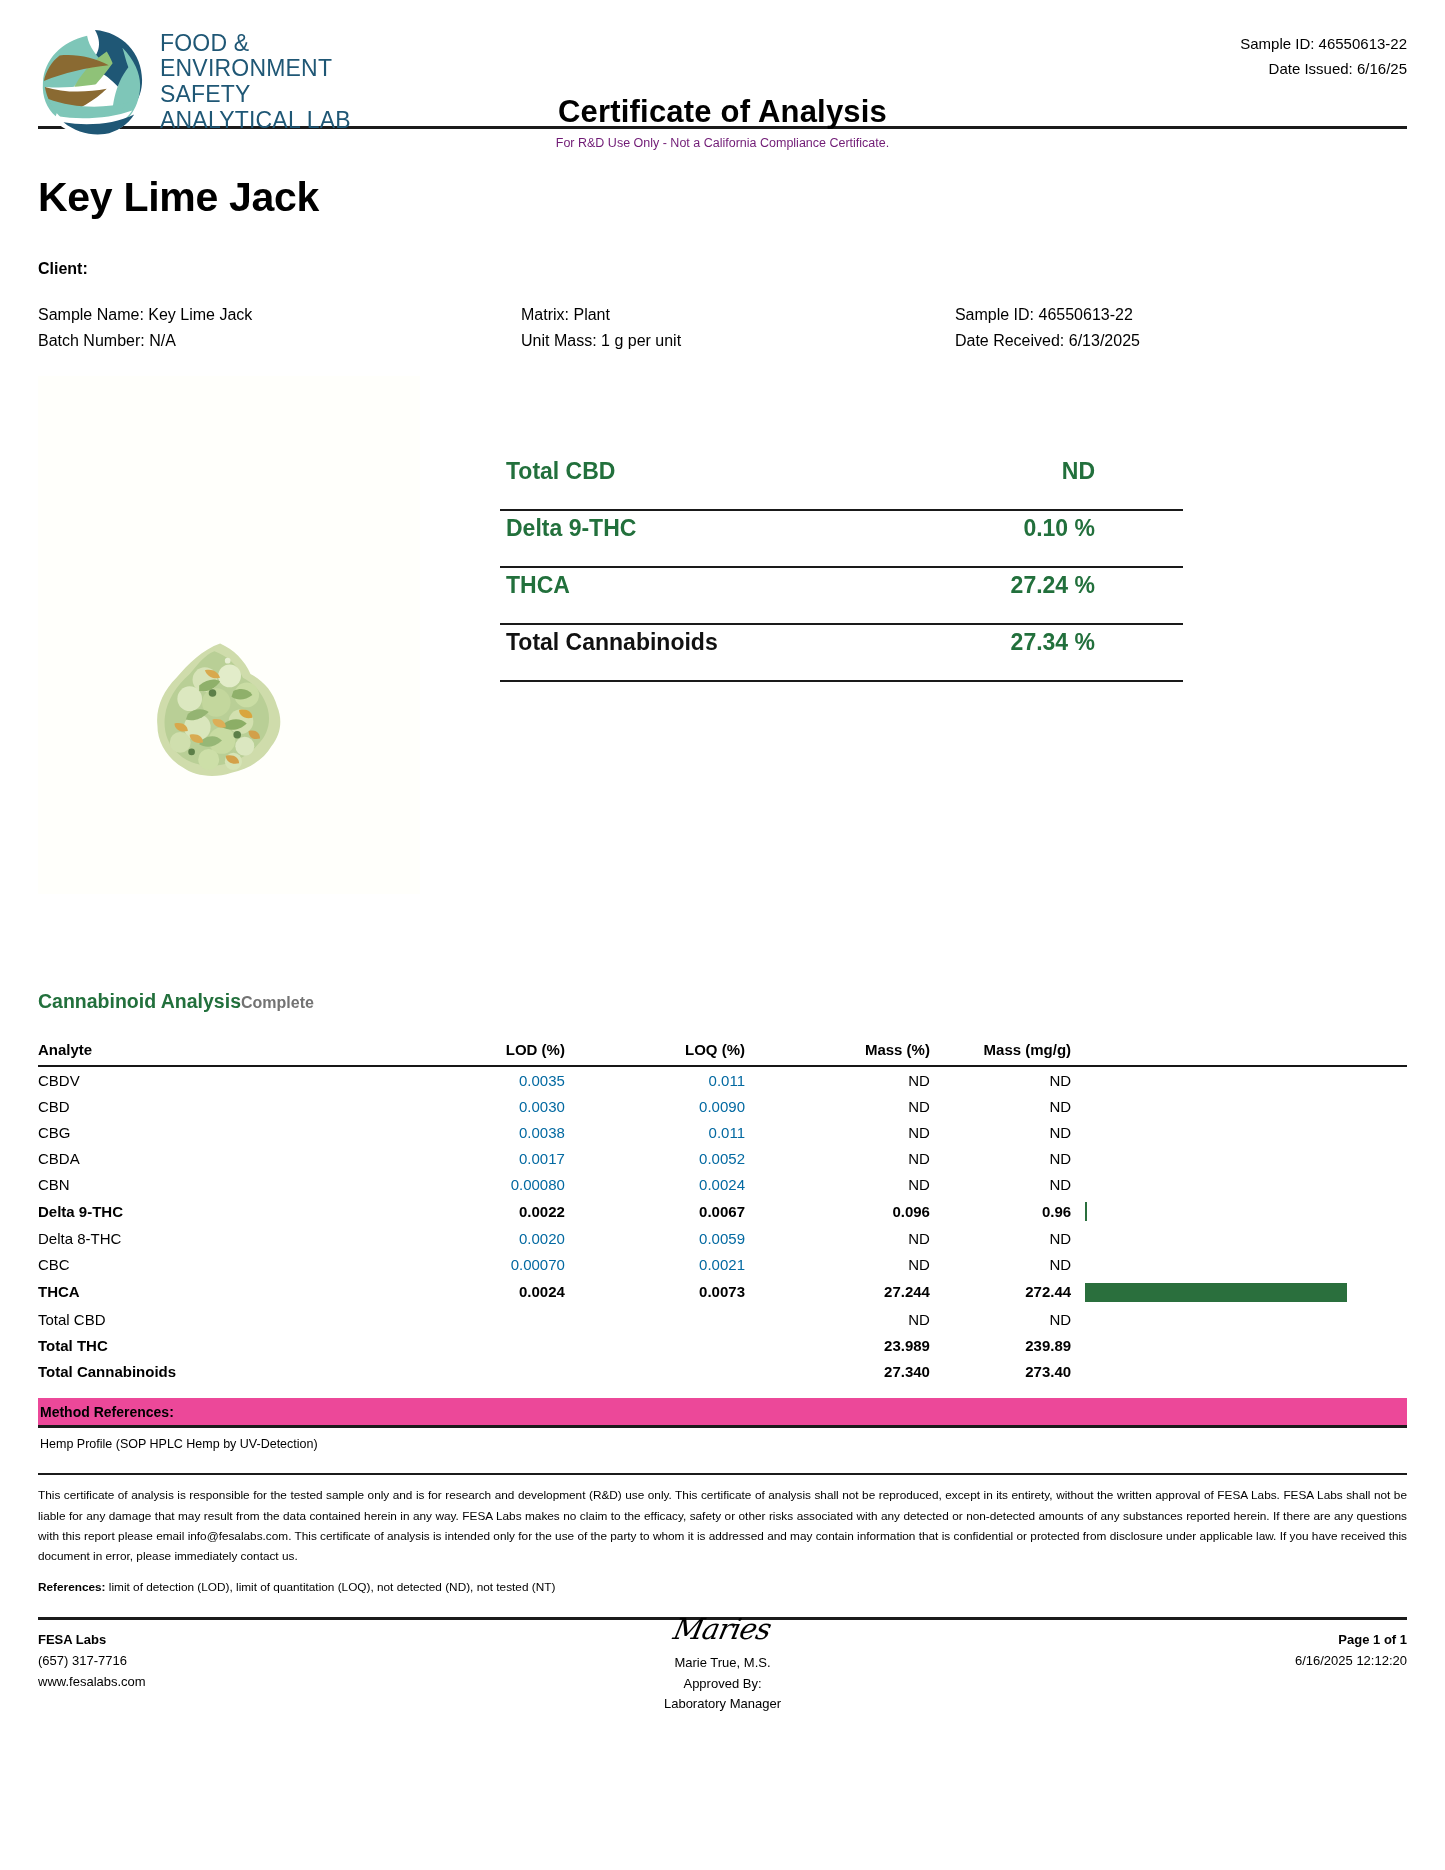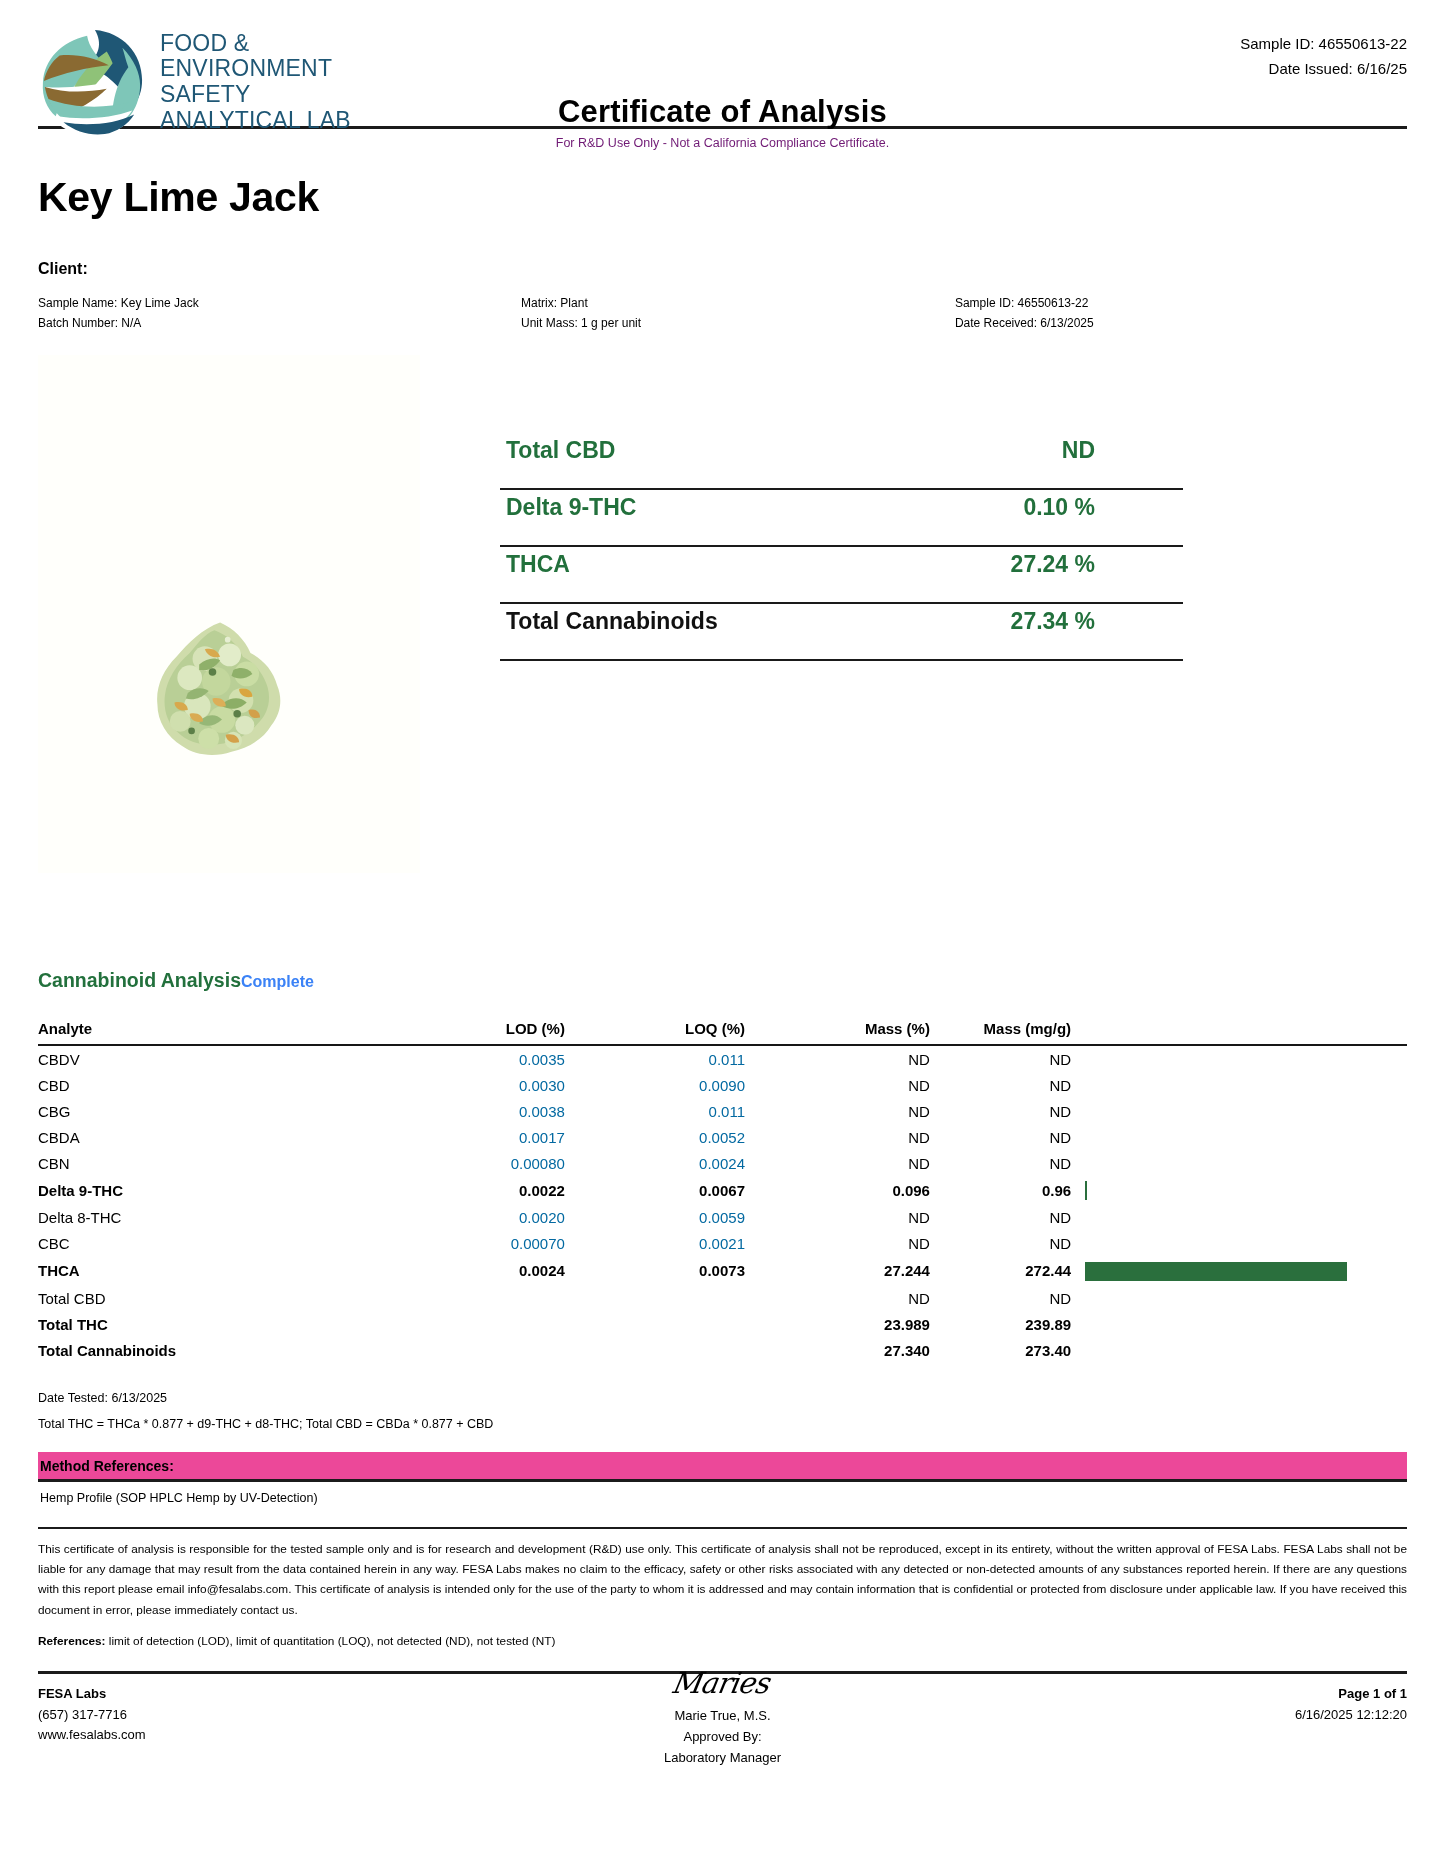--- a/index.html
+++ b/index.html
@@ -29,21 +29,21 @@
   .hdr-right { position: absolute; right: 0; top: 32px; text-align: right; font-size: 15px; line-height: 1.65; }
 
   .rule-thick { border-top: 3px solid #1b1b1b; margin-top: 6px; }
   .disclaimer-small { text-align: center; font-size: 12.5px; margin-top: 7px; color: #701a75; }
 
   
   .sample-title { font-size: 41px; font-weight: bold; margin-top: 24px; letter-spacing: -.3px; }
 
   
   .client-label { font-size: 16px; font-weight: bold; margin-top: 39px; }
-  .client-grid { display: flex; margin-top: 16px; font-size: 12px; line-height: 1.63; gap: 29px; }
+  .client-grid { display: flex; margin-top: 24px; font-size: 16px; line-height: 1.63; gap: 29px; }
   .col-a { width: 462px; }
   .col-b { width: 412px; }
   .col-c { width: 460px; text-align: left; }
   .col-c .ln { display: block; }
 
   
   .mid { position: relative; height: 560px; margin-top: 22px; }
   .prod-img {
     position: absolute; left: 0; top: 0; width: 382px; height: 518px;
     background: #fffffb;
@@ -56,21 +56,21 @@
     border-bottom: 2.5px solid #1a1a1a; padding: 4px 6px 9px 6px; height: 57px;
   }
   .sum-name { font-size: 23px; font-weight: bold; color: #22703c; }
   .sum-name.dark { color: #111; }
   .sum-val { font-size: 23px; font-weight: bold; color: #22703c; padding-right: 82px; }
 
   
   .sec { margin-top: 54px; position: relative; }
   .sec-head { display: flex; justify-content: flex-start; align-items: baseline; }
   .sec-title { font-size: 19.5px; font-weight: bold; color: #22703c; }
-  .sec-status { font-size: 16px; font-weight: bold; color: #3b82f6; }
+  .sec-status { font-size: 16px; font-weight: bold; color: #737373; }
 
   table.an { width: 100%; border-collapse: collapse; margin-top: 28px; font-size: 15px; }
   table.an th {
     font-size: 15px; font-weight: bold; text-align: right; padding: 0 0 7px 0;
     border-bottom: 2.5px solid #171717; white-space: nowrap;
   }
   table.an th.lft { text-align: left; }
   table.an th.bar-h { border-bottom: 2.5px solid #171717; }
   table.an td { padding: 4.5px 0; text-align: right; white-space: nowrap; }
   table.an td.lft { text-align: left; }
@@ -344,24 +344,20 @@
             <td class="lft">Total Cannabinoids</td>
             <td class=""></td>
             <td class=""></td>
             <td class="">27.340</td>
             <td class="">273.40</td>
             <td class="barcell"></td>
           </tr>
         </tbody>
     </table>
 
-    <div class="notes">
-      <div>Date Tested: 6/13/2025</div>
-      <div>Total THC = THCa * 0.877 + d9-THC + d8-THC; Total CBD = CBDa * 0.877 + CBD</div>
-    </div>
 
     <div class="method-bar">Method References:</div>
     <div class="method-body">Hemp Profile (SOP HPLC Hemp by UV-Detection)</div>
   </div>
 
   <div class="legal-rule"></div>
   <div class="legal">This certificate of analysis is responsible for the tested sample only and is for research and development (R&amp;D) use only. This certificate of analysis shall not be reproduced, except in its entirety, without the written approval of FESA Labs. FESA Labs shall not be liable for any damage that may result from the data contained herein in any way. FESA Labs makes no claim to the efficacy, safety or other risks associated with any detected or non-detected amounts of any substances reported herein. If there are any questions with this report please email info@fesalabs.com. This certificate of analysis is intended only for the use of the party to whom it is addressed and may contain information that is confidential or protected from disclosure under applicable law. If you have received this document in error, please immediately contact us.</div>
   <div class="legal-refs">
     <b>References:</b><span> limit of detection (LOD), limit of quantitation (LOQ), not detected (ND), not tested (NT)</span>
   </div>

